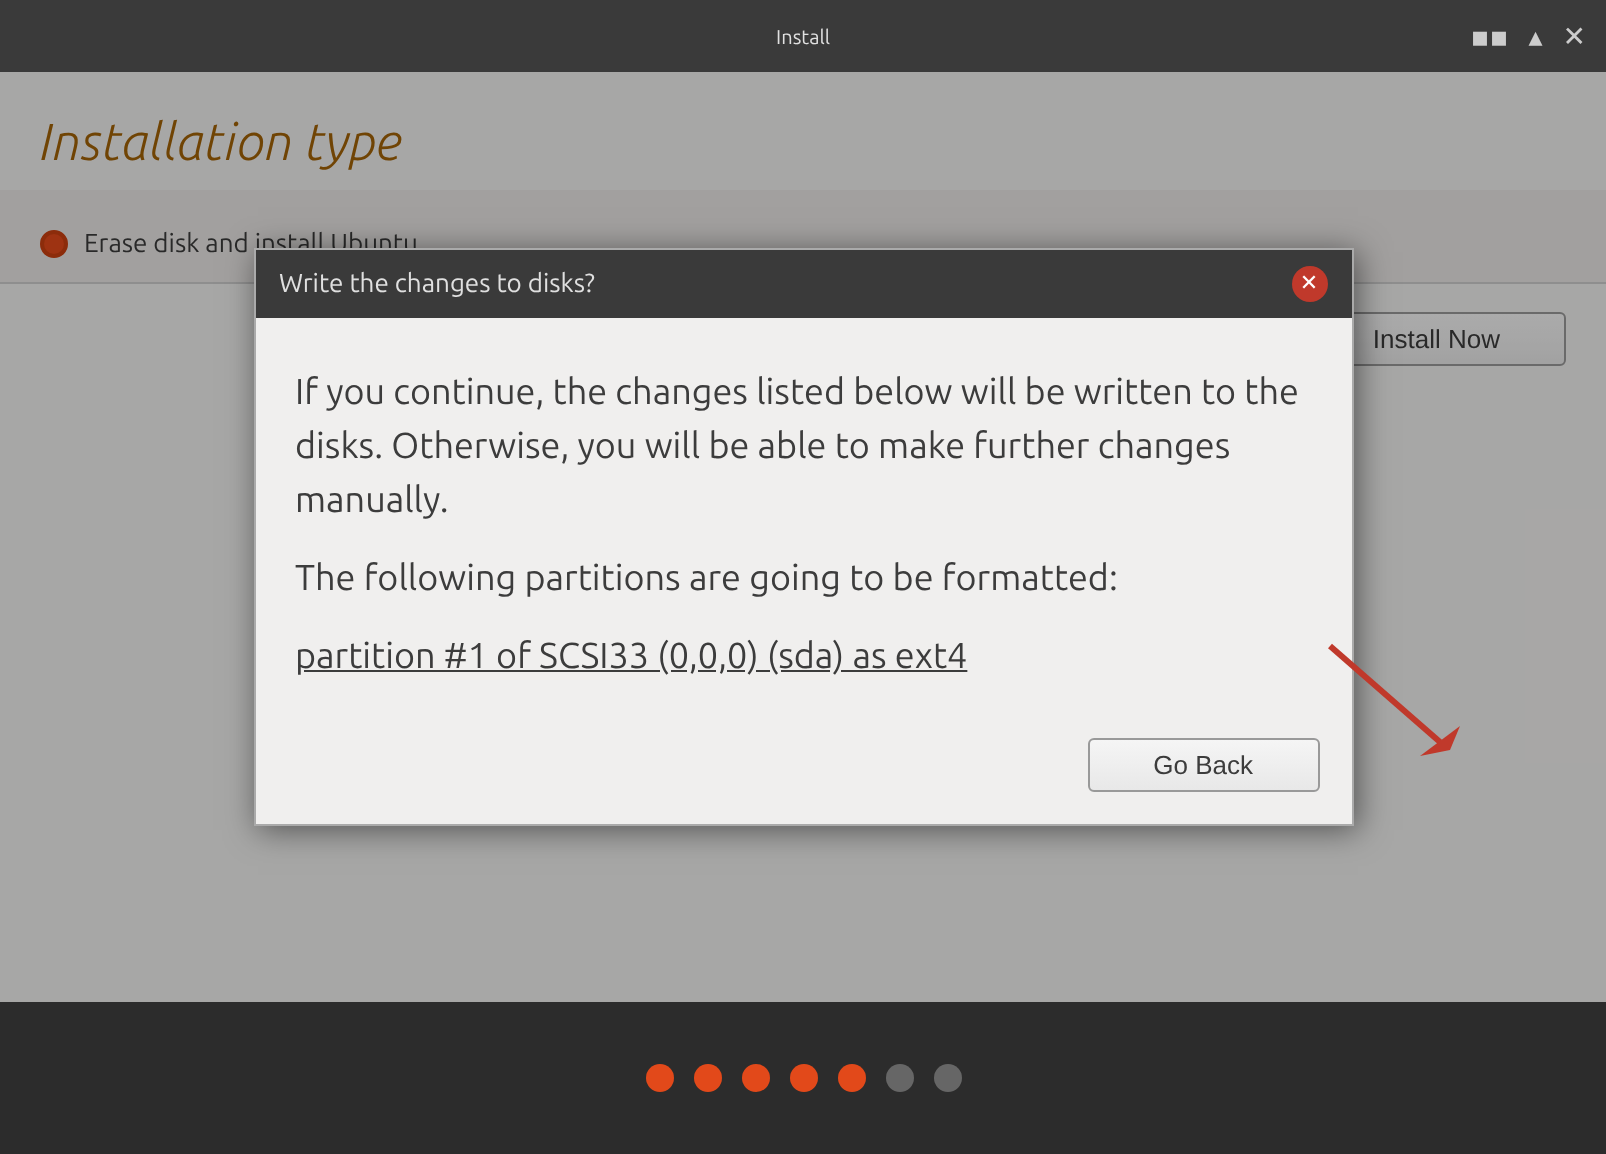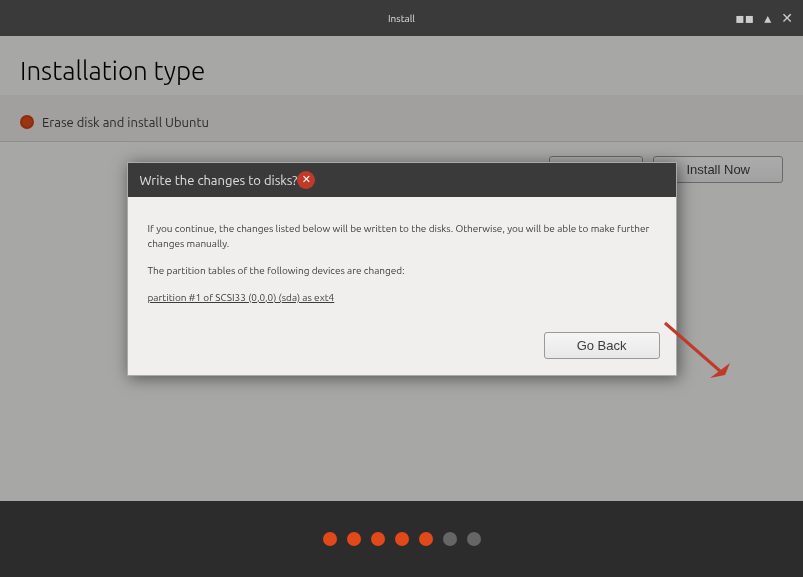--- a/index.html
+++ b/index.html
@@ -48,21 +48,22 @@
     }
 
     
     .install-type-header {
       background: #f0efee;
       padding: 20px 20px 10px 20px;
     }
     .install-type-title {
       font-size: 26px;
       font-weight: 300;
-      color: #000000;
+      color: #a16207;
+      font-style: italic;
     }
 
     
     .content-section {
       background: #e8e6e4;
       padding: 12px 20px;
       color: #3c3c3c;
       font-size: 13px;
     }
     .radio-row {
@@ -97,41 +98,41 @@
       width: 550px;
       box-shadow: 2px 2px 15px rgba(0,0,0,0.5);
       position: relative;
     }
     .dialog-titlebar {
       background: #3a3a3a;
       color: #e0e0e0;
       padding: 8px 12px;
       display: flex;
       align-items: center;
-      justify-content: flex-start;
+      justify-content: space-between;
       font-size: 13px;
     }
     .dialog-close-btn {
       width: 18px;
       height: 18px;
       background: #c0392b;
       border-radius: 50%;
       display: flex;
       align-items: center;
       justify-content: center;
       color: #fff;
       font-size: 11px;
       cursor: pointer;
       font-weight: bold;
       line-height: 1;
     }
     .dialog-body {
       padding: 24px 20px 15px 20px;
       color: #3c3c3c;
-      font-size: 10px;
+      font-size: 18px;
       line-height: 1.5;
     }
     .dialog-body p {
       margin-bottom: 12px;
     }
     .dialog-body p:last-of-type {
       margin-bottom: 0;
       text-decoration: underline;
     }
     .dialog-buttons {
@@ -211,21 +212,21 @@
   <div class="dialog-overlay">
     <div class="dialog">
 
       <div class="dialog-titlebar">
         <span>Write the changes to disks?</span>
         <div class="dialog-close-btn">✕</div>
       </div>
 
       <div class="dialog-body">
         <p>If you continue, the changes listed below will be written to the disks. Otherwise, you will be able to make further changes manually.</p>
-        <p>The partition tables of the following devices are changed:</p>
+        <p>The following partitions are going to be formatted:</p>
         <p> partition #1 of SCSI33 (0,0,0) (sda) as ext4</p>
       </div>
 
       <div class="dialog-buttons">
         <button class="btn">Go Back</button>
       </div>
     </div>
 
     <div style="position:absolute; bottom: 115px; right: 68px; pointer-events:none;">
       <svg width="80" height="70">

